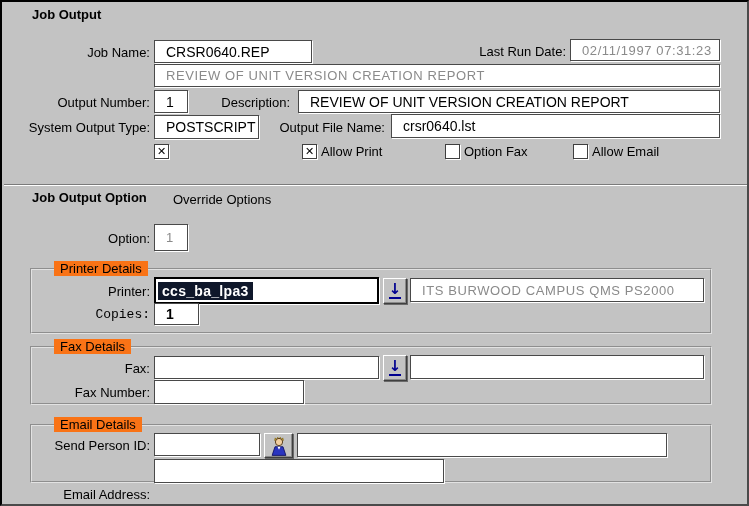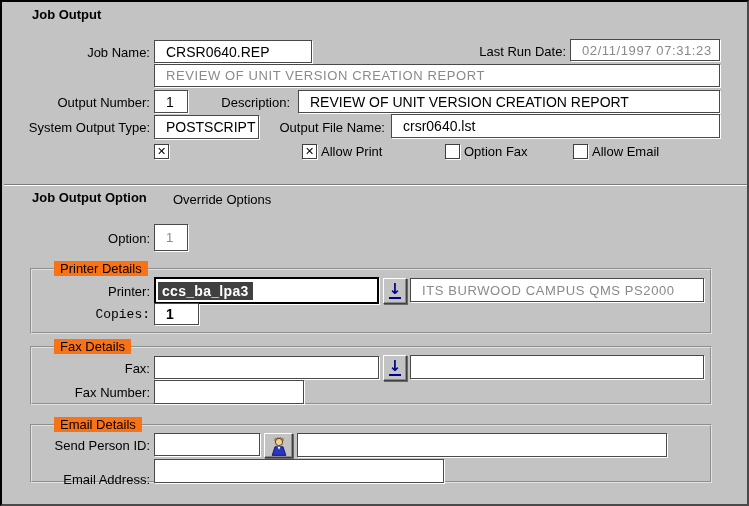--- a/index.html
+++ b/index.html
@@ -13,21 +13,21 @@
   .lbl{position:absolute;font-size:13px;color:#000;text-align:right;white-space:nowrap;}
   .field{
     position:absolute;background:#fff;border:1px solid #494949;
     box-shadow:1px 1px 0 #fff;box-sizing:border-box;
     font-size:14px;color:#000;padding-left:11px;
     display:flex;align-items:center;white-space:nowrap;overflow:hidden;
   }
   .field.gray{color:#8a8a8a;letter-spacing:0.6px;font-size:13px;}
   .field.focus{border:2px solid #000;padding-left:2px;}
   .field.bold{font-weight:bold;}
-  .selected{background:#404040;color:#fff;font-weight:bold;font-size:14px;padding:1px 4px;letter-spacing:0.3px;}
+  .selected{background:#0f172a;color:#fff;font-weight:bold;font-size:14px;padding:1px 4px;letter-spacing:0.3px;}
   .cb{
     position:absolute;width:13px;height:13px;background:#fff;
     border:1px solid #3f3f3f;box-shadow:1px 1px 0 #fff;box-sizing:content-box;
     display:flex;align-items:center;justify-content:center;cursor:pointer;
   }
   .mark{font-family:"DejaVu Sans",sans-serif;font-size:11px;font-weight:bold;color:#000;line-height:1;}
   .cb-label{position:absolute;font-size:13px;color:#000;white-space:nowrap;}
   .sep{position:absolute;left:2px;top:182px;width:743px;height:0;
     border-top:1px solid #7b7b7b;border-bottom:1px solid #fff;}
   .group{position:absolute;border:2px groove #e2e2e2;box-sizing:border-box;}
@@ -137,16 +137,16 @@
   <div class="field" style="left:152px;top:431px;width:106px;height:23px;"></div>
   <div class="person-btn" style="left:262px;top:431px;">
     <svg width="20" height="20" viewBox="0 0 16 16">
       <path d="M4.5 3.5 L5 1.5 L6 3 L7 1 L8 3 L9 1 L10 3 L11 1.5 L11.5 3.5 Z" fill="#e6c23a" stroke="#7a5c00" stroke-width="0.5"></path>
       <circle cx="8" cy="4.8" r="2.9" fill="#f2cfa0" stroke="#4a3010" stroke-width="0.7"></circle>
       <path d="M2.5 15.5 L4.8 8.6 L11.2 8.6 L13.5 15.5 Z" fill="#2a35c0" stroke="#101060" stroke-width="0.7"></path>
       <path d="M6.8 8.6 L8 11 L9.2 8.6 Z" fill="#ffffff"></path>
     </svg>
   </div>
   <div class="field" style="left:295px;top:431px;width:370px;height:24px;"></div>
-  <div class="lbl" style="left:10px;top:470px;width:138px;">Email Address:</div>
+  <div class="lbl" style="left:10px;top:485px;width:138px;">Email Address:</div>
   <div class="field" style="left:152px;top:457px;width:290px;height:24px;"></div>
 
 </div>
 
 </body></html>

